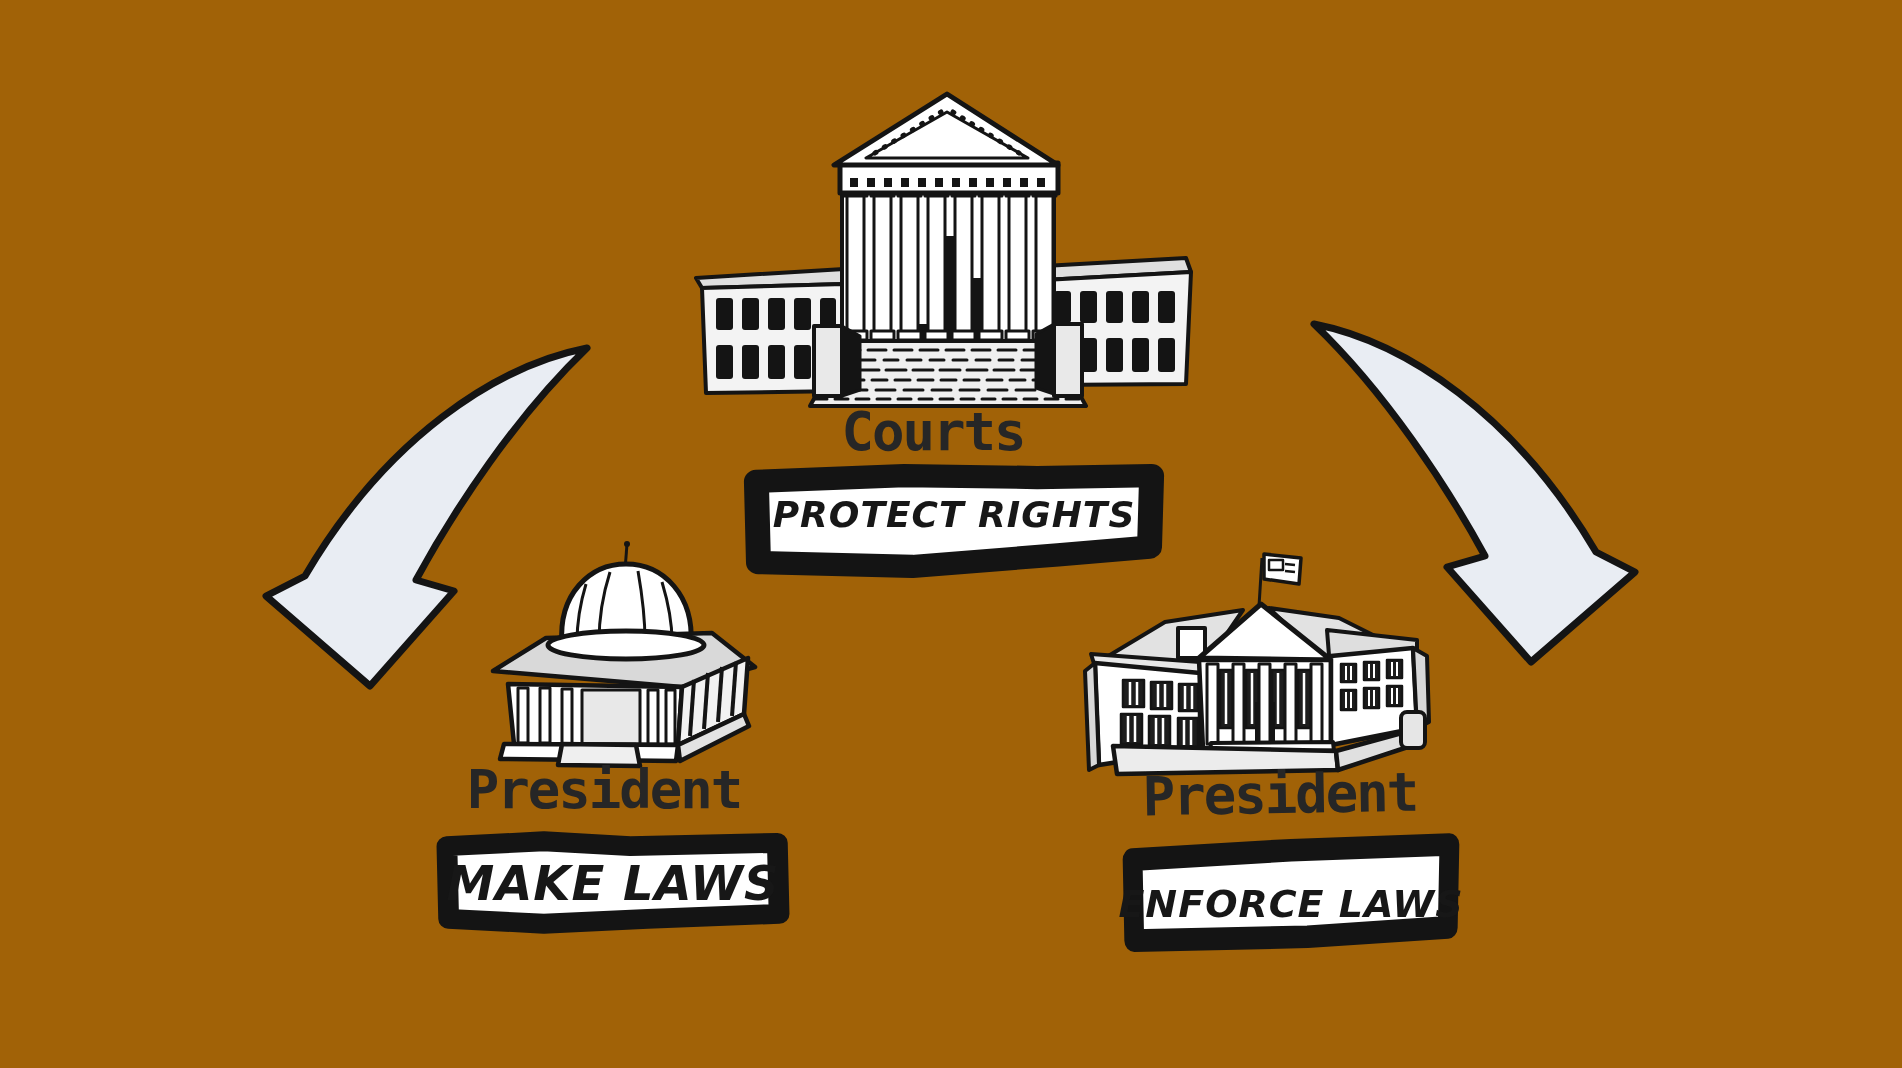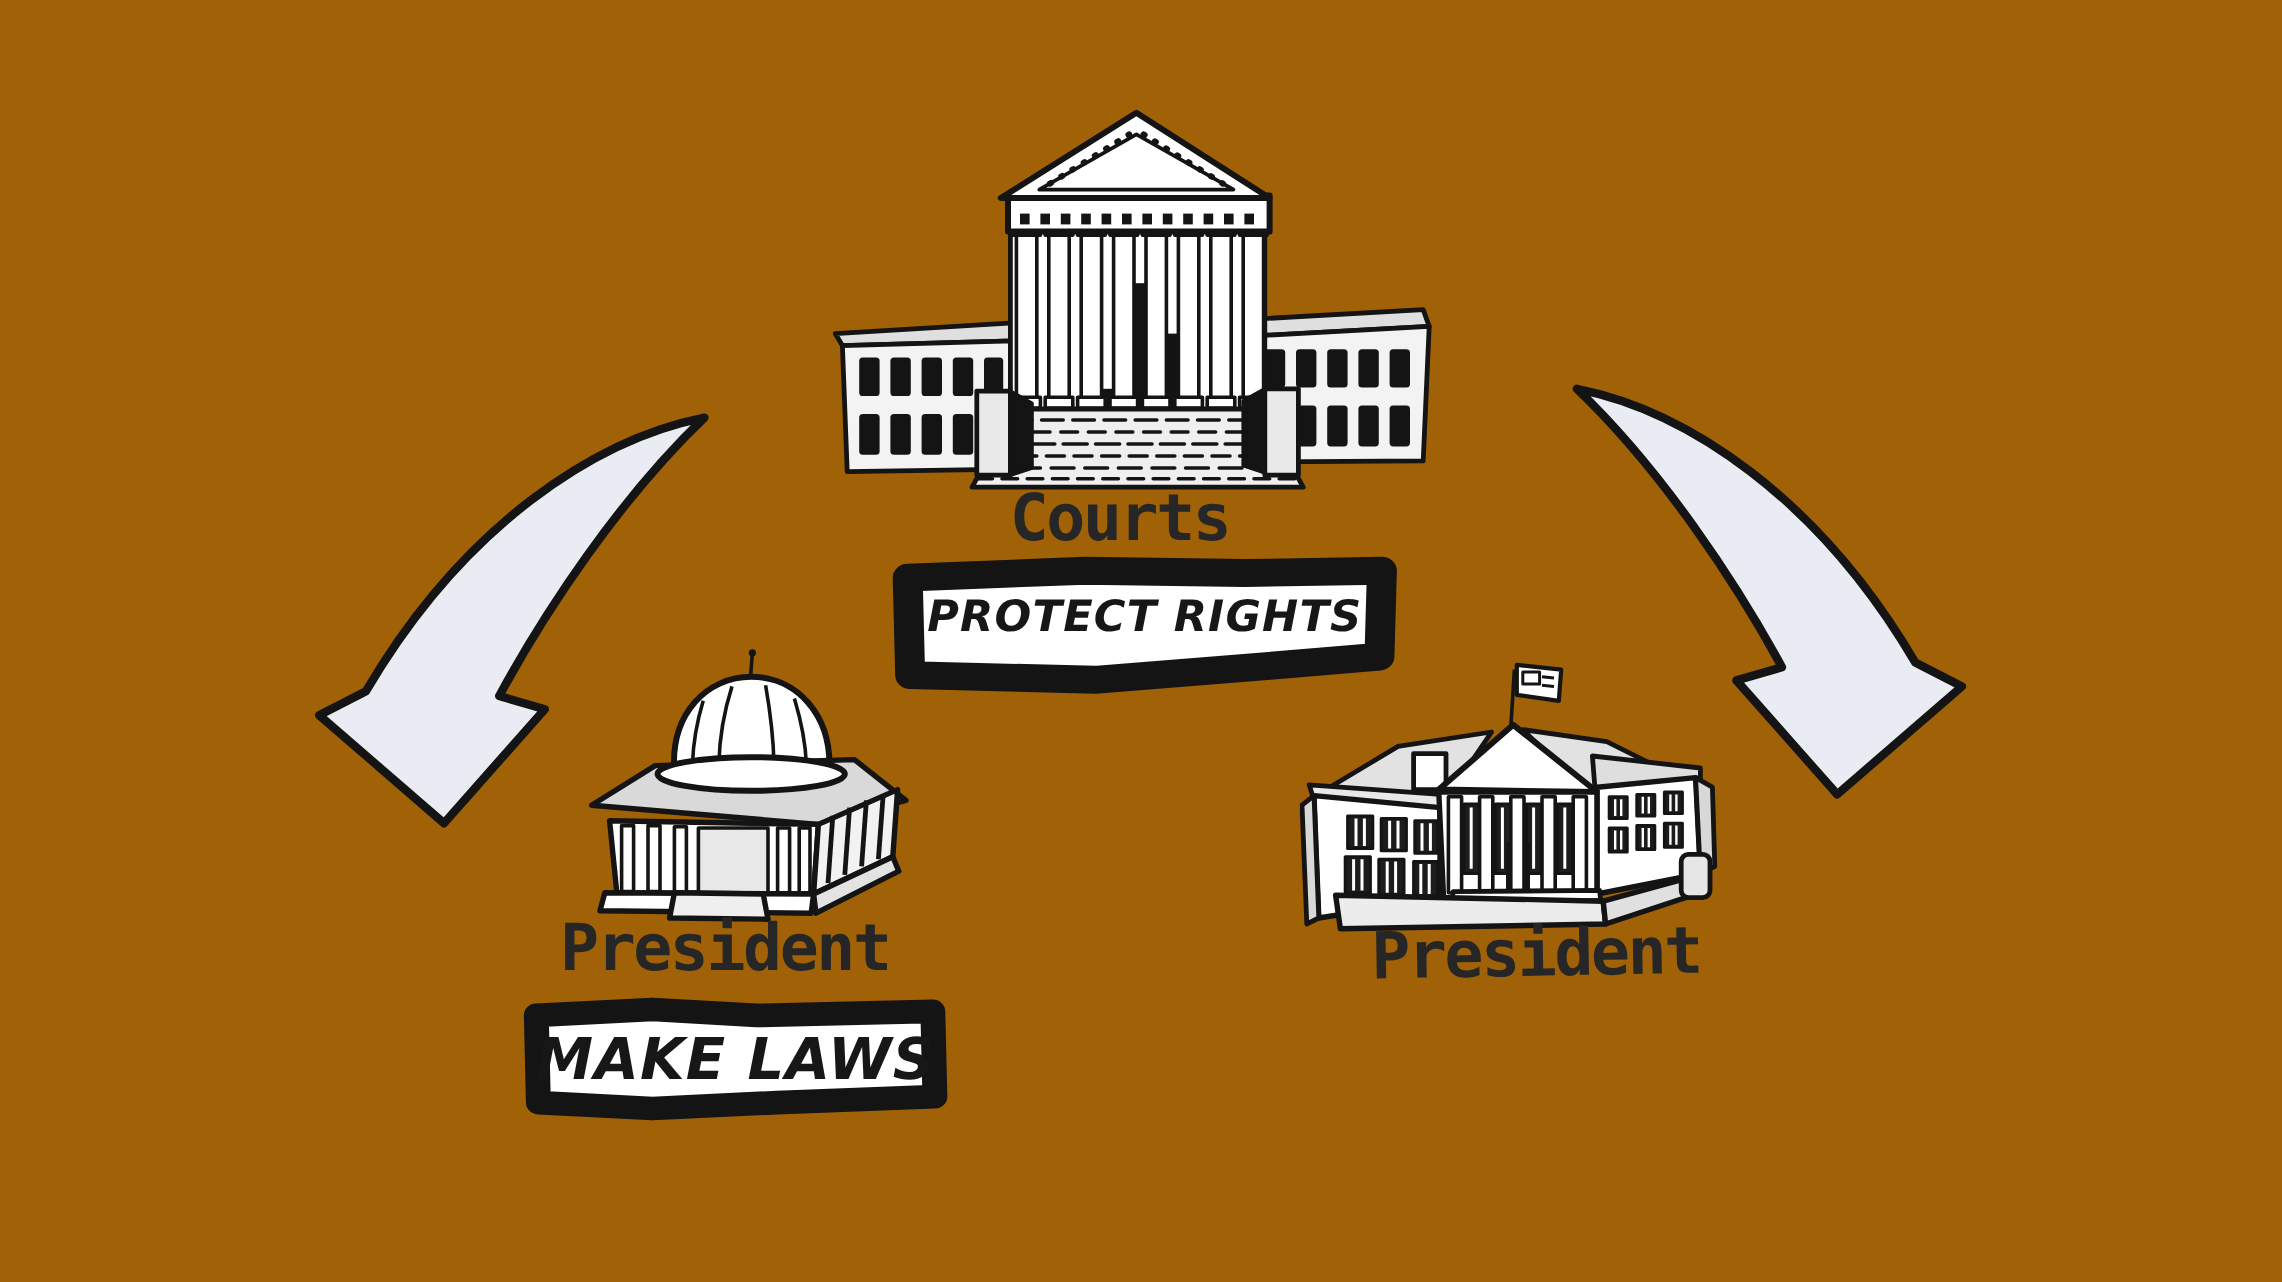--- a/index.html
+++ b/index.html
@@ -277,14 +277,20 @@
     <span class="role-text">PROTECT RIGHTS</span>
   </div>
 
   <div class="role-box" id="box-make" style="left:440px;top:833px;width:346px;height:99px">
     <svg class="box-border" viewBox="0 0 100 30" preserveAspectRatio="none">
       <path d="M2 4 L30 2.5 L55 4 L97.5 3 L98 24.5 L60 26 L30 27.5 L2.5 26 Z" fill="#ffffff" stroke="#141414" stroke-width="6" stroke-linejoin="round" vector-effect="non-scaling-stroke"></path>
     </svg>
     <span class="role-text">MAKE LAWS</span>
   </div>
 
+  <div class="role-box" id="box-enforce" style="left:1126px;top:837px;width:330px;height:113px">
+    <svg class="box-border" viewBox="0 0 100 30" preserveAspectRatio="none">
+      <path d="M2 6 L50 3.5 L98 2 L97.5 24 L55 26.5 L2.5 27.5 Z" fill="#ffffff" stroke="#141414" stroke-width="6" stroke-linejoin="round" vector-effect="non-scaling-stroke"></path>
+    </svg>
+    <span class="role-text">ENFORCE LAWS</span>
+  </div>
 
 </div>
 
 </body></html>

